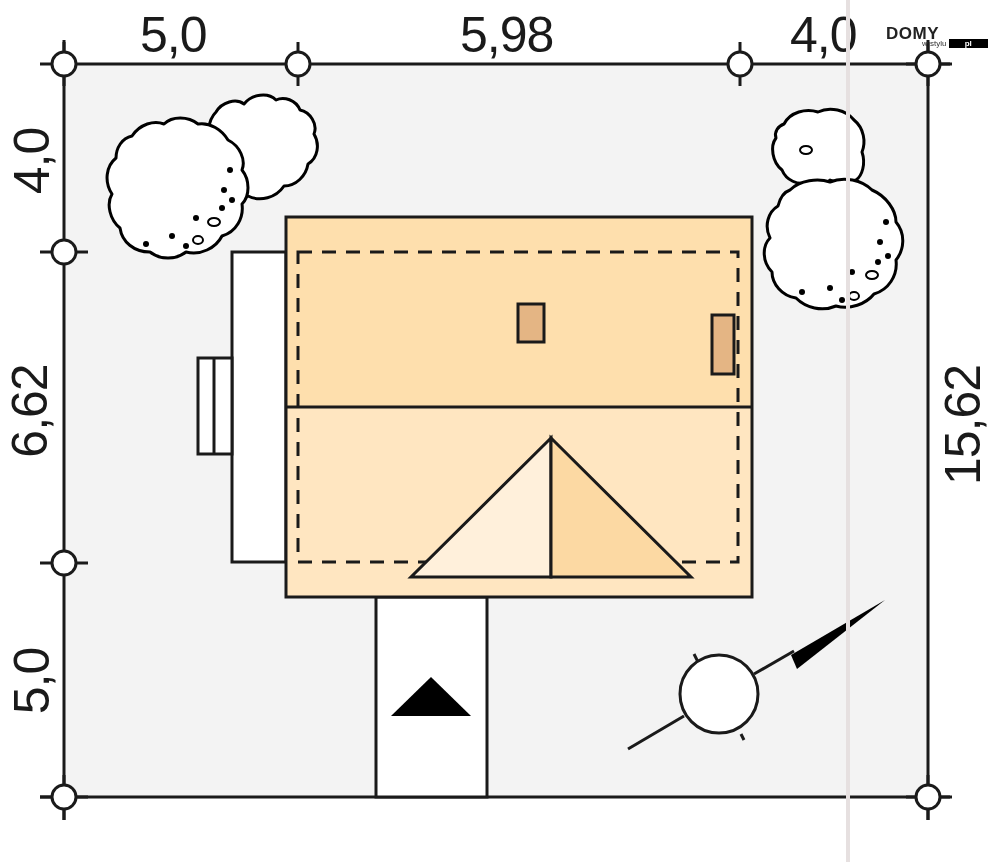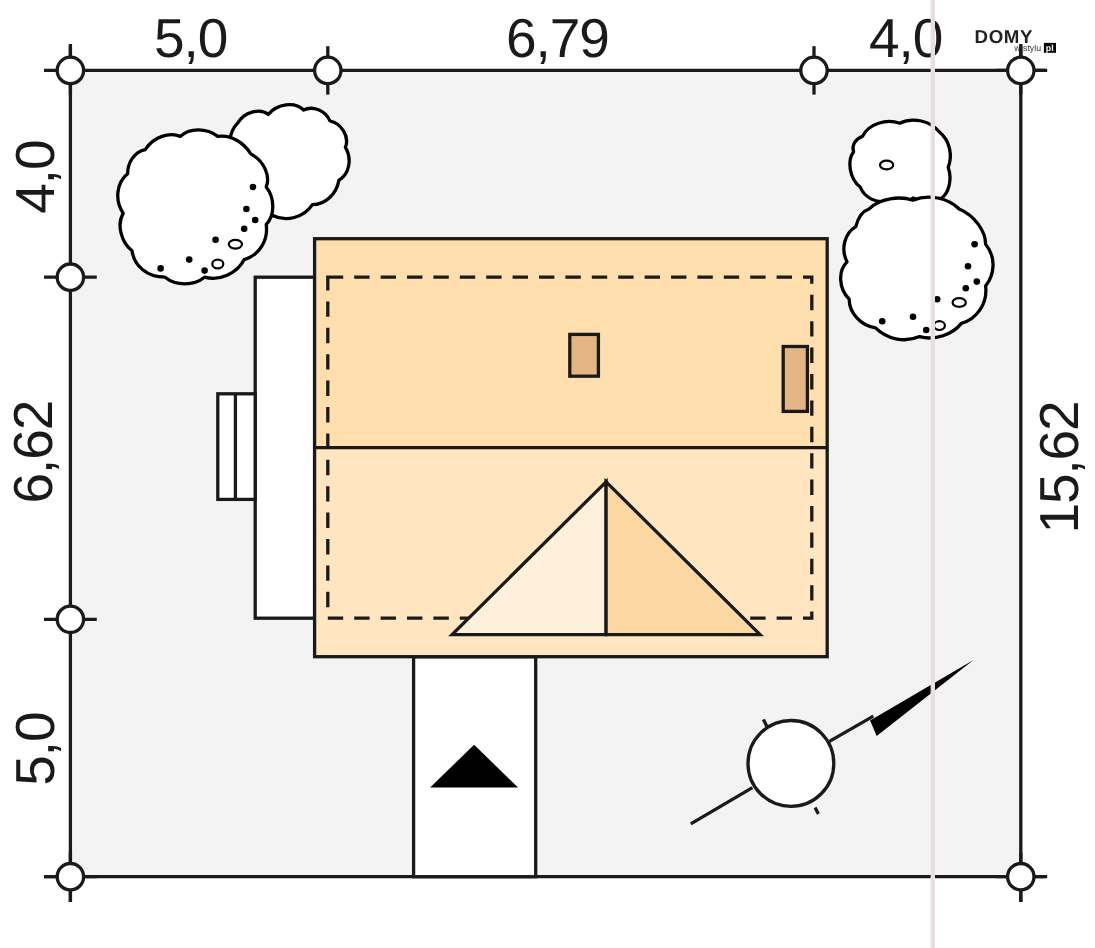--- a/index.html
+++ b/index.html
@@ -4,21 +4,21 @@
 <style>
   html, body { margin: 0; padding: 0; background: #ffffff; }
   body { width: 995px; height: 862px; position: relative; overflow: hidden; font-family: "Liberation Sans", sans-serif; }
   .stage { position: absolute; left: 0; top: 0; width: 850px; height: 862px; }
   svg { position: absolute; left: 0; top: 0; }
   .dim-label { position: absolute; font-family: "Liberation Sans", sans-serif; font-size: 50px; color: #1a1a1a; line-height: 1; white-space: nowrap; letter-spacing: -1px; }
   .vert { transform-origin: center center; transform: rotate(-90deg); }
   .logo { position: absolute; left: 886px; top: 24px; }
   .logo-main { font-family: "Liberation Sans", sans-serif; font-weight: bold; font-size: 17px; color: #222; letter-spacing: 0.5px; }
   .logo-sub { position: absolute; left: 36px; top: 15px; font-size: 8px; color: #333; white-space: nowrap; }
-  .logo-pl { background: #000000; color: #fff; padding: 0 2px; font-weight: bold; }
+  .logo-pl { background: #000000; color: #fff; padding: 0 16px; font-weight: bold; }
   .edge-strip { position: absolute; right: 0; top: 0; width: 4px; height: 862px; background: #e6e0e0; }
 </style>
 </head>
 <body>
 
 <div class="stage">
   <svg width="995" height="862" viewBox="0 0 995 862">
 
     <rect x="64" y="64" width="864" height="733" fill="#f3f3f3"></rect>
 
@@ -136,21 +136,21 @@
       <line x1="628" y1="749" x2="684" y2="716" stroke="#1a1a1a" stroke-width="3"></line>
       <line x1="754" y1="674" x2="794" y2="651" stroke="#1a1a1a" stroke-width="3"></line>
       <circle cx="719" cy="694" r="39" fill="#ffffff" stroke="#1a1a1a" stroke-width="3"></circle>
       <line x1="694" y1="654" x2="698" y2="662" stroke="#1a1a1a" stroke-width="3"></line>
       <line x1="741" y1="734" x2="744" y2="740" stroke="#1a1a1a" stroke-width="3"></line>
       <polygon points="791,655 885,600 797,669" fill="#000000"></polygon>
     </g>
   </svg>
 
   <div class="dim-label" style="left:140px; top:10px;">5,0</div>
-  <div class="dim-label" style="left:460px; top:10px;">6,79</div>
+  <div class="dim-label" style="left:460px; top:10px;">5,98</div>
   <div class="dim-label" style="left:790px; top:10px;">4,0</div>
 
   <div class="dim-label vert" style="left:-8px; top:136px; width:80px; text-align:center;">4,0</div>
   <div class="dim-label vert" style="left:-25px; top:386px; width:110px; text-align:center;">6,62</div>
   <div class="dim-label vert" style="left:-8px; top:656px; width:80px; text-align:center;">5,0</div>
   <div class="dim-label vert" style="left:898px; top:400px; width:130px; text-align:center;">15,62</div>
 
   <div class="logo">
     <span class="logo-main">DOMY</span>
     <span class="logo-sub"><span>w stylu</span> <span class="logo-pl">pl</span></span>

